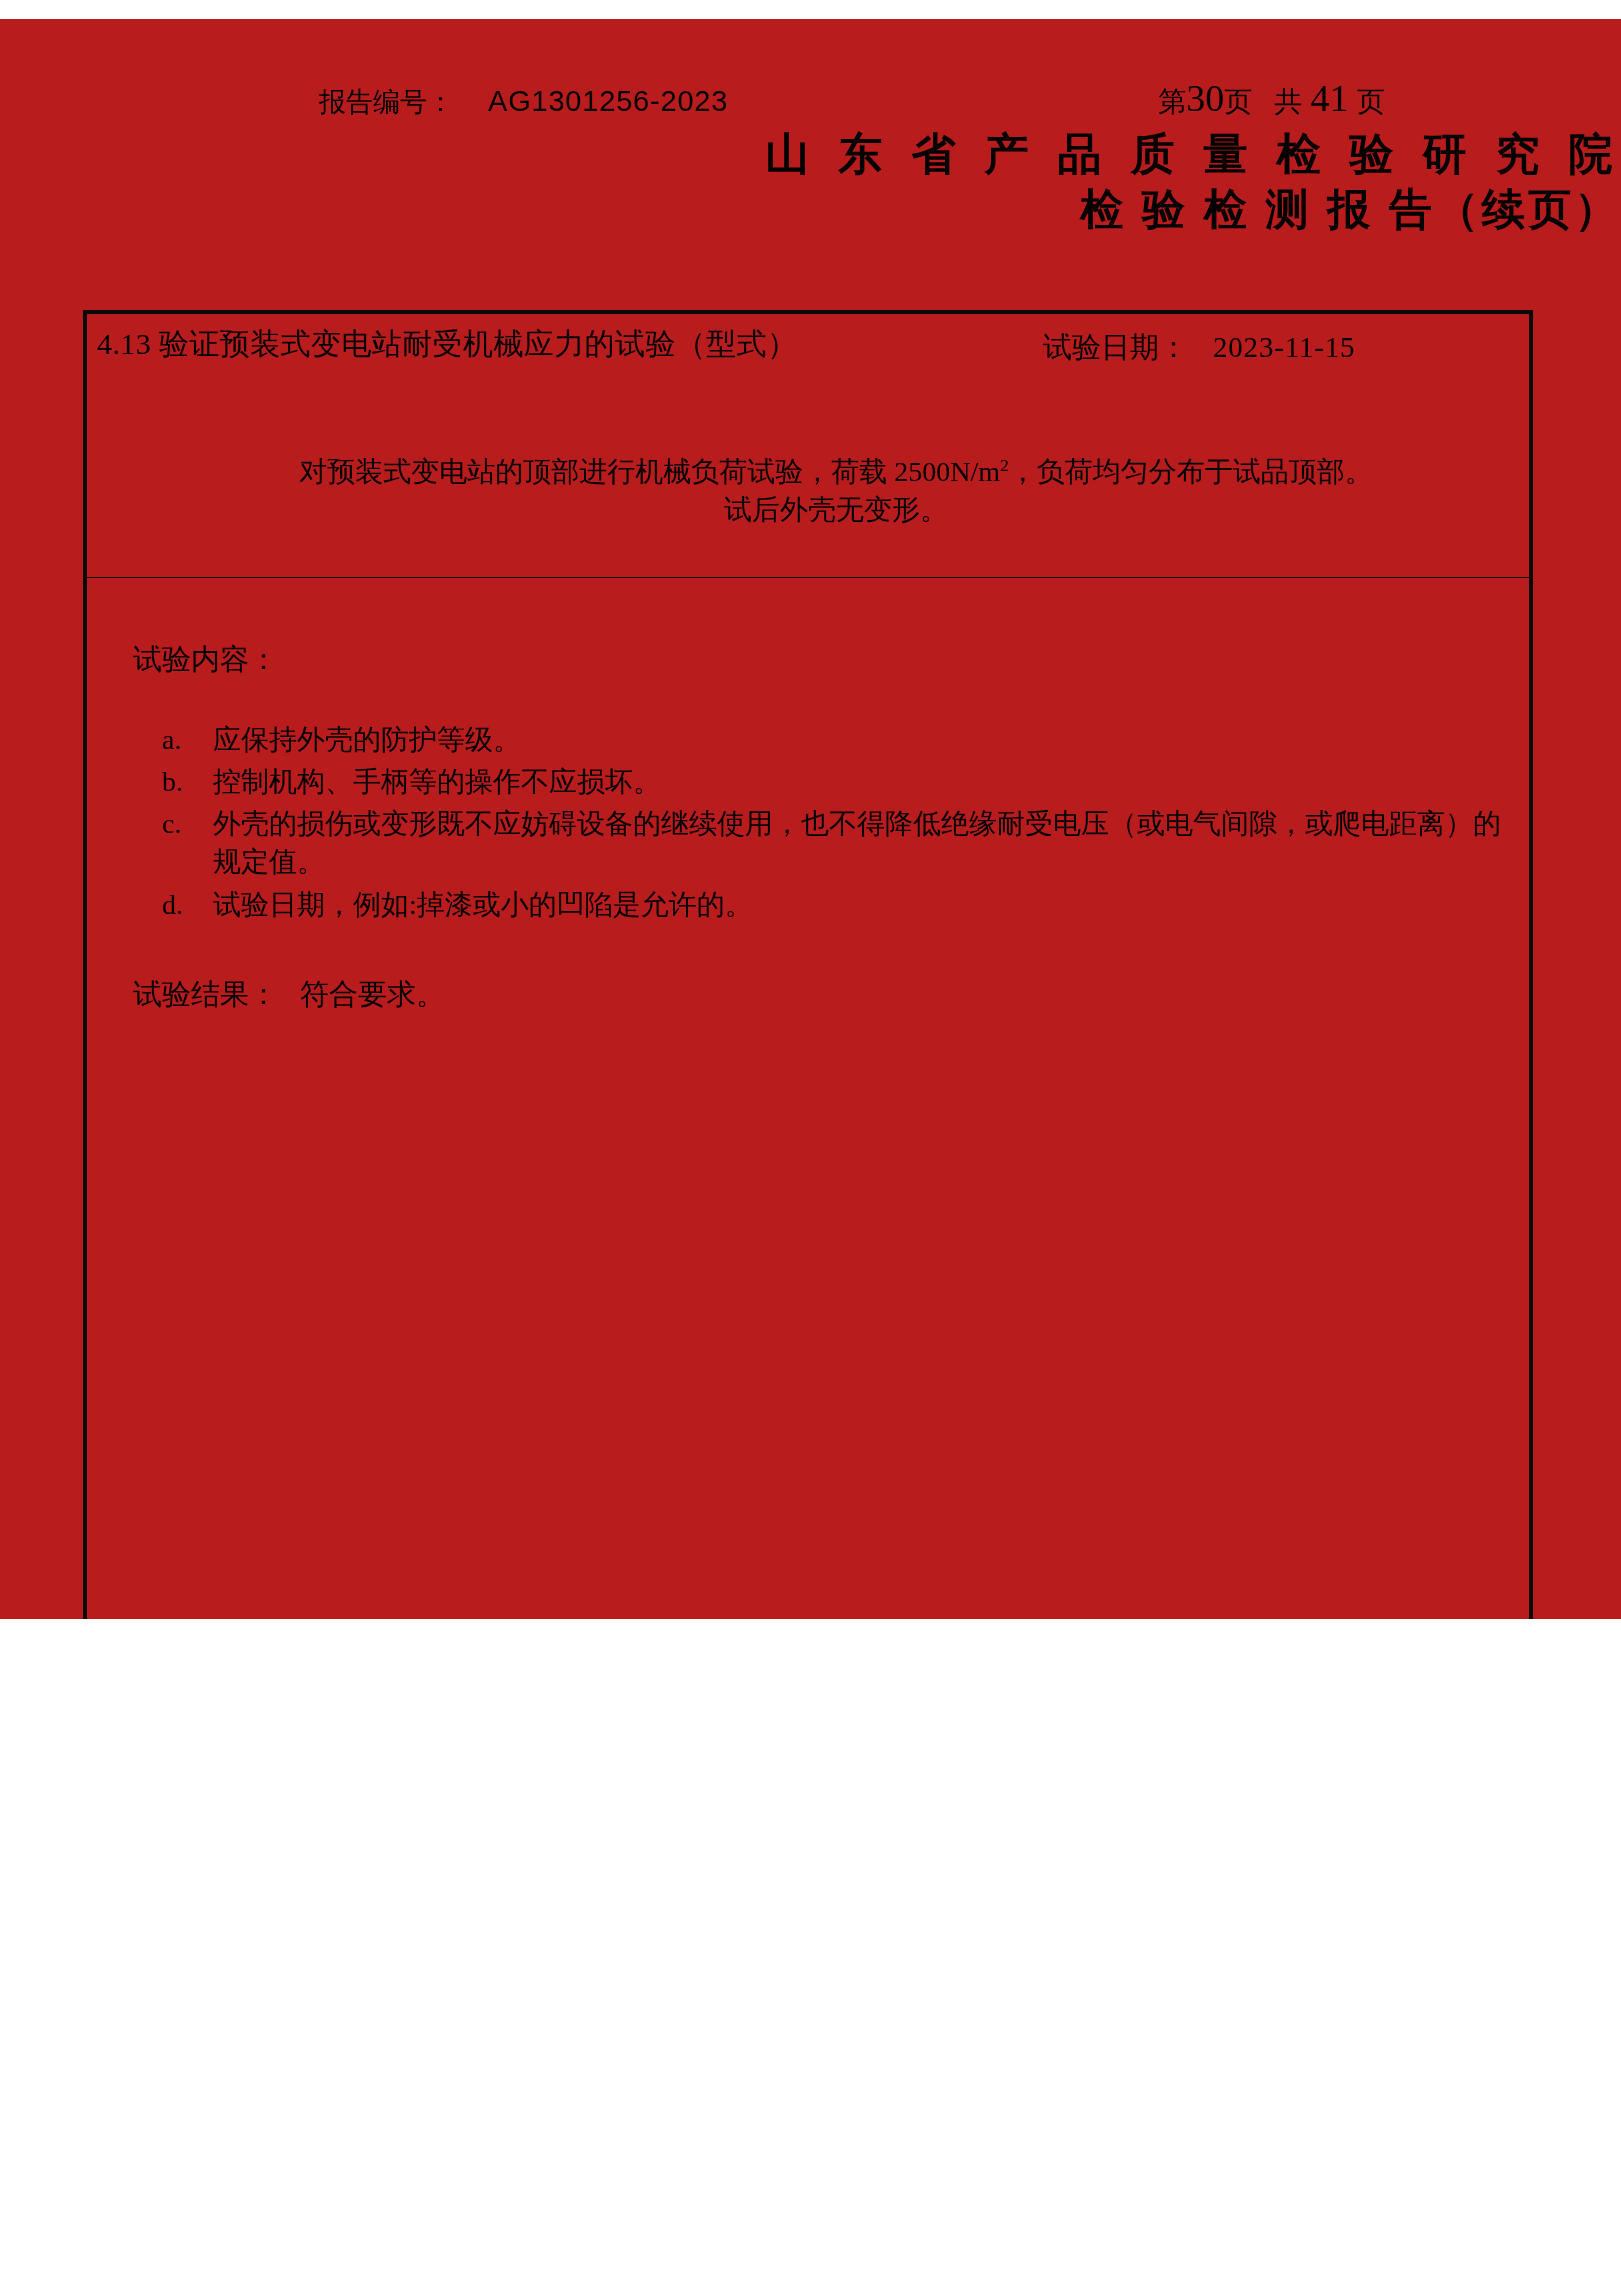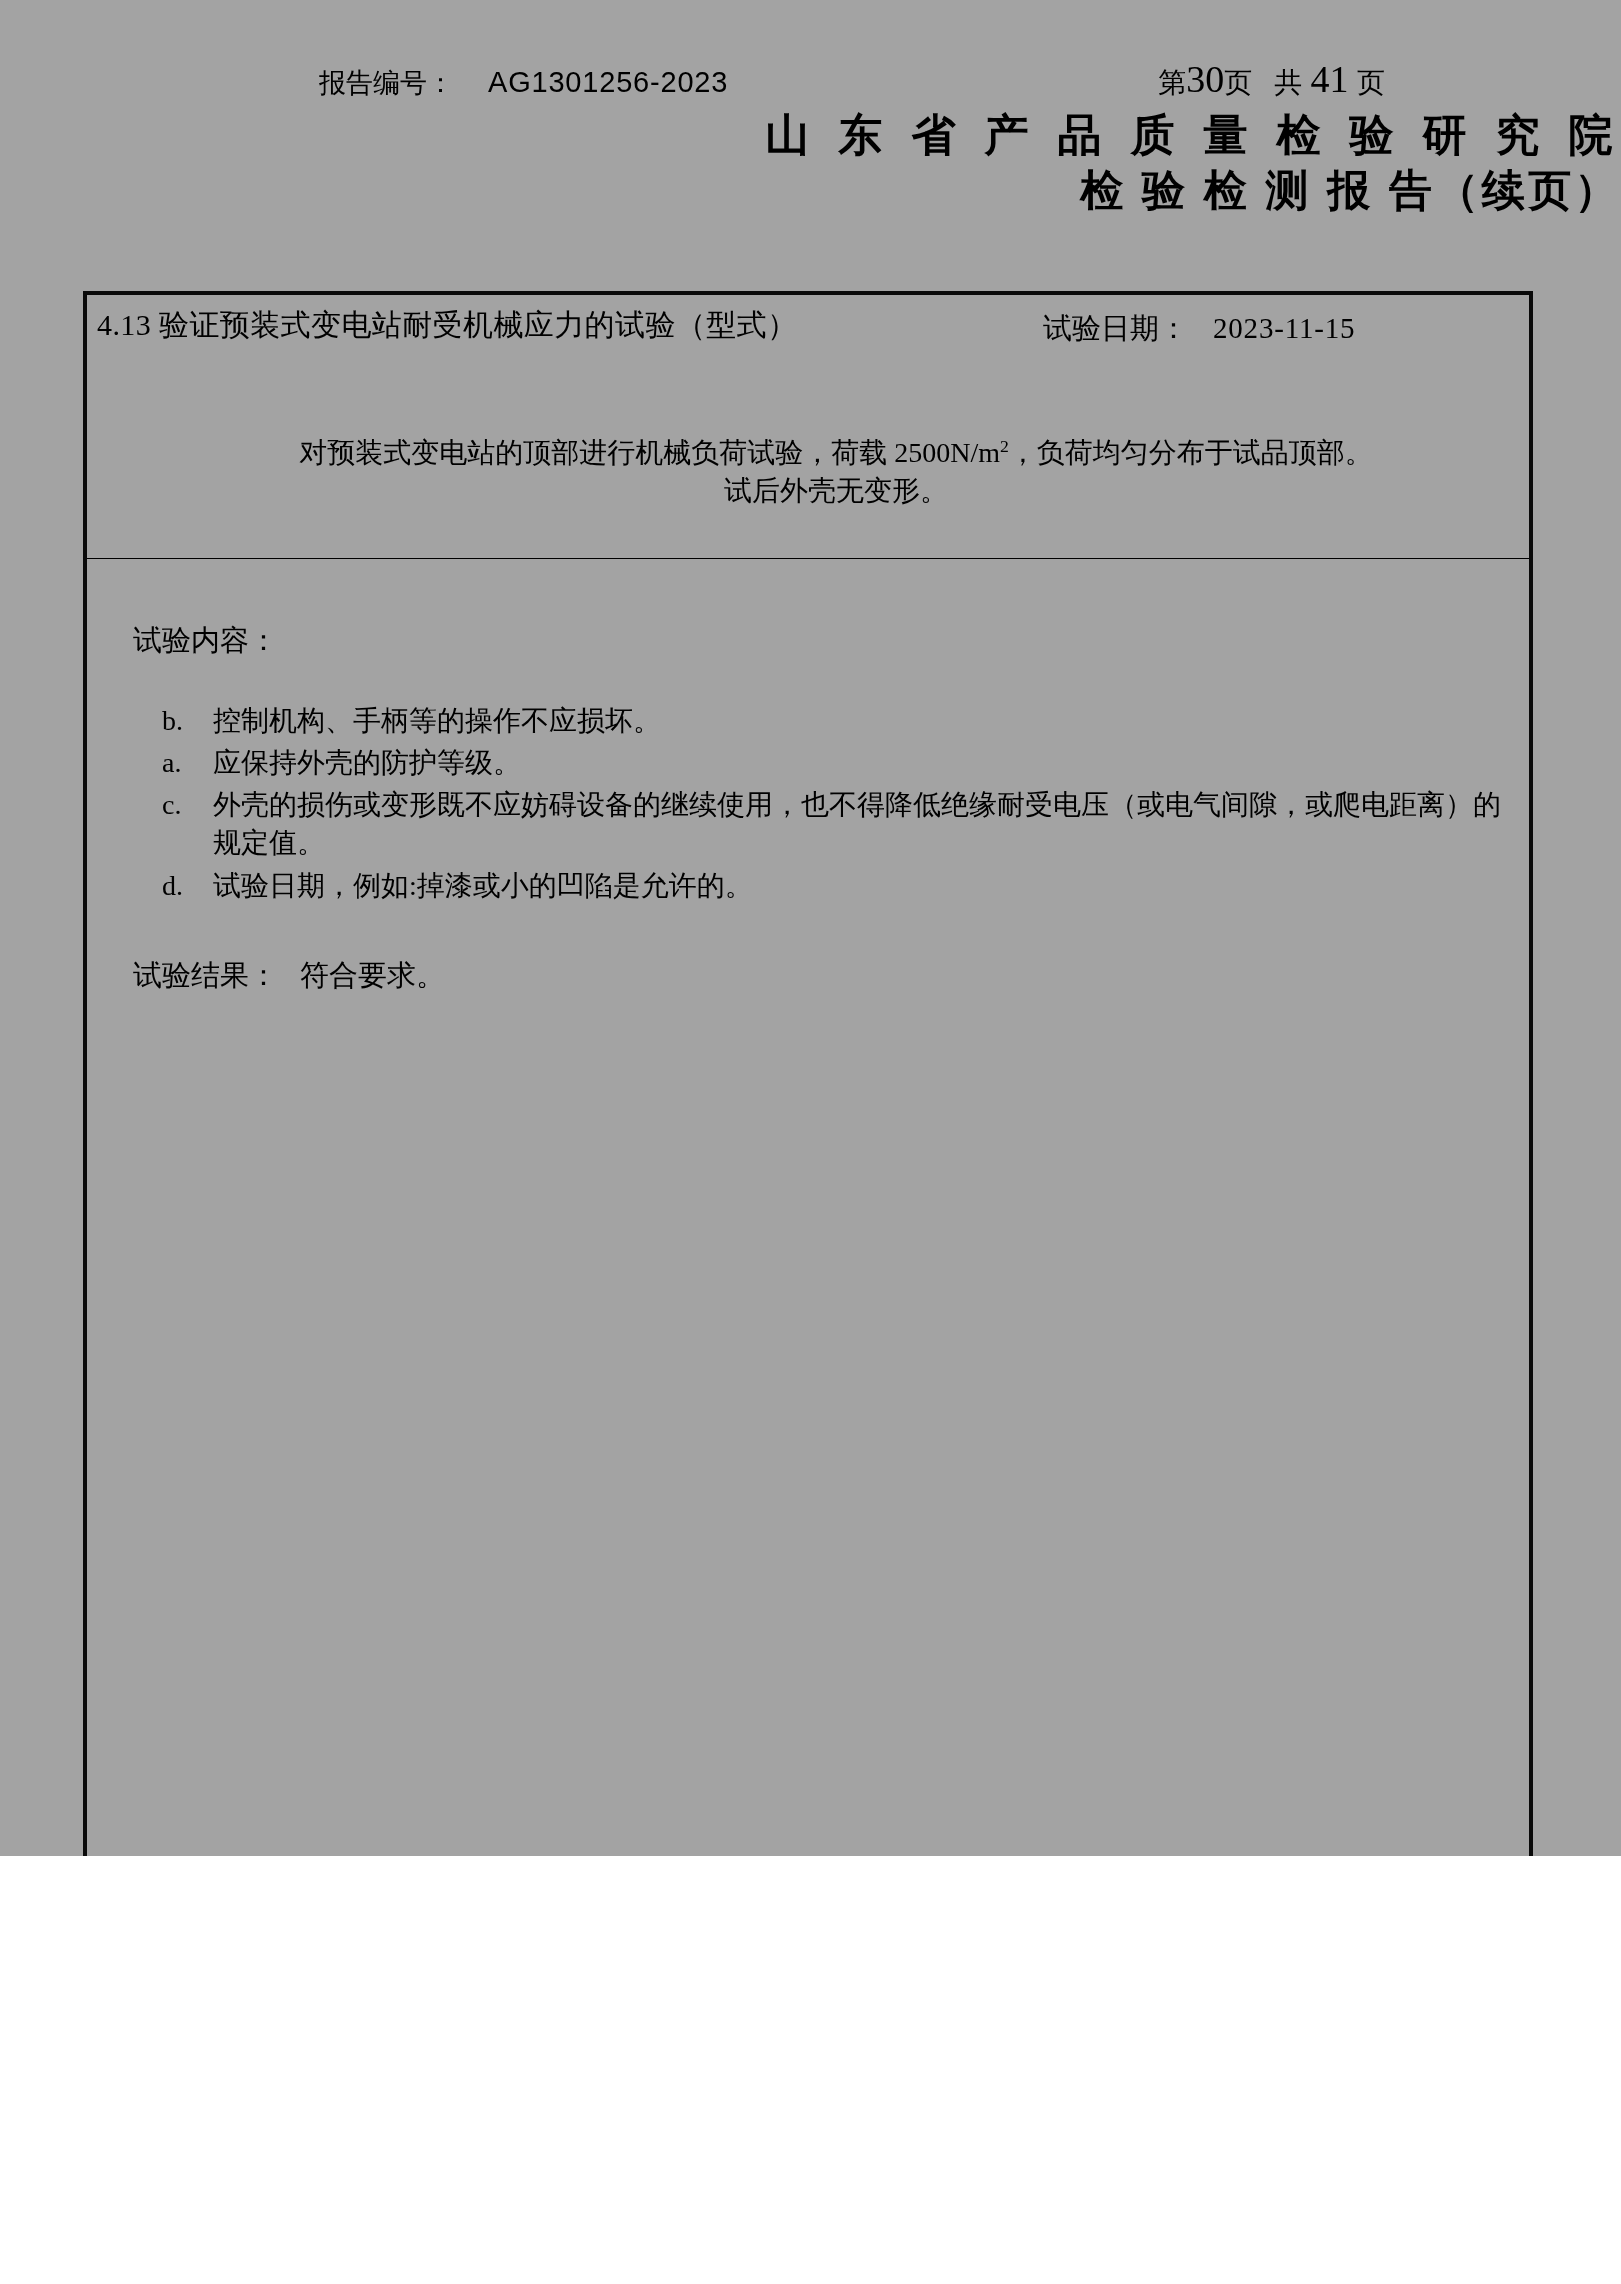--- a/index.html
+++ b/index.html
@@ -1,24 +1,25 @@
 <!DOCTYPE html>
 <html style="font-size:13.5px"><head>
 <meta charset="utf-8">
 <style>
   * { margin:0; padding:0; box-sizing:border-box; }
   html,body { background:#ffffff; }
   .page {
     position:relative;
     width:1621px;
-    height:1856px;
-    background:#a3a3a3;
+    height:1600px;
+    background:#b91c1c;
     color:#000;
     font-family:"Liberation Serif","DejaVu Serif",serif;
     overflow:hidden;
+    margin-top:19px;
   }
 
   
   .doc-header {
     position:absolute;
     top:57px; left:319px; right:236px;
     display:flex;
     justify-content:space-between;
     align-items:baseline;
   }
@@ -123,24 +124,24 @@
       <div><span>对预装式变电站的顶部进行机械负荷试验，荷载 2500N/m</span><sup>2</sup><span>，负荷均匀分布于试品顶部。</span></div>
       <div>试后外壳无变形。</div>
     </div>
 
     <div class="divider"></div>
 
     <div class="content-label">试验内容：</div>
 
     <ol class="items">
       <li>
-        <span class="marker">b.</span><span>控制机构、手柄等的操作不应损坏。</span>
+        <span class="marker">a.</span><span>应保持外壳的防护等级。</span>
       </li>
       <li>
-        <span class="marker">a.</span><span>应保持外壳的防护等级。</span>
+        <span class="marker">b.</span><span>控制机构、手柄等的操作不应损坏。</span>
       </li>
       <li>
         <span class="marker">c.</span><span>外壳的损伤或变形既不应妨碍设备的继续使用，也不得降低绝缘耐受电压（或电气间隙，或爬电距离）的规定值。</span>
       </li>
       <li>
         <span class="marker">d.</span><span>试验日期，例如:掉漆或小的凹陷是允许的。</span>
       </li>
     </ol>
 
     <div class="result-row">

